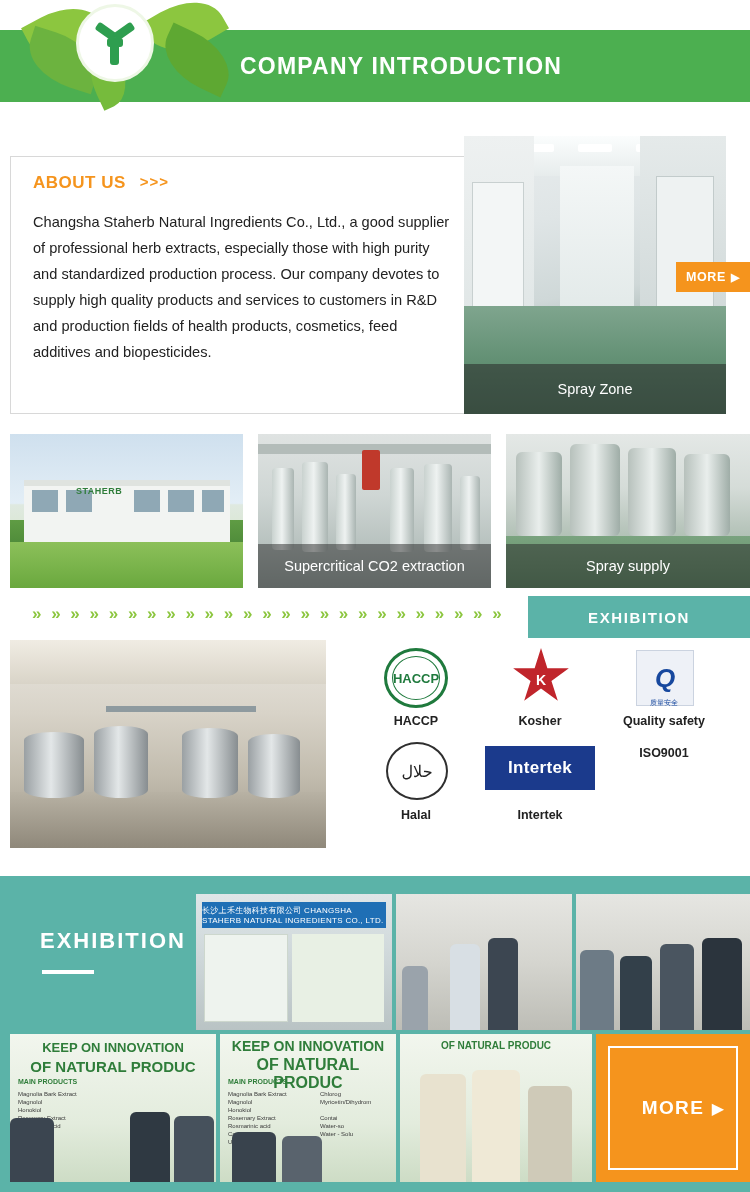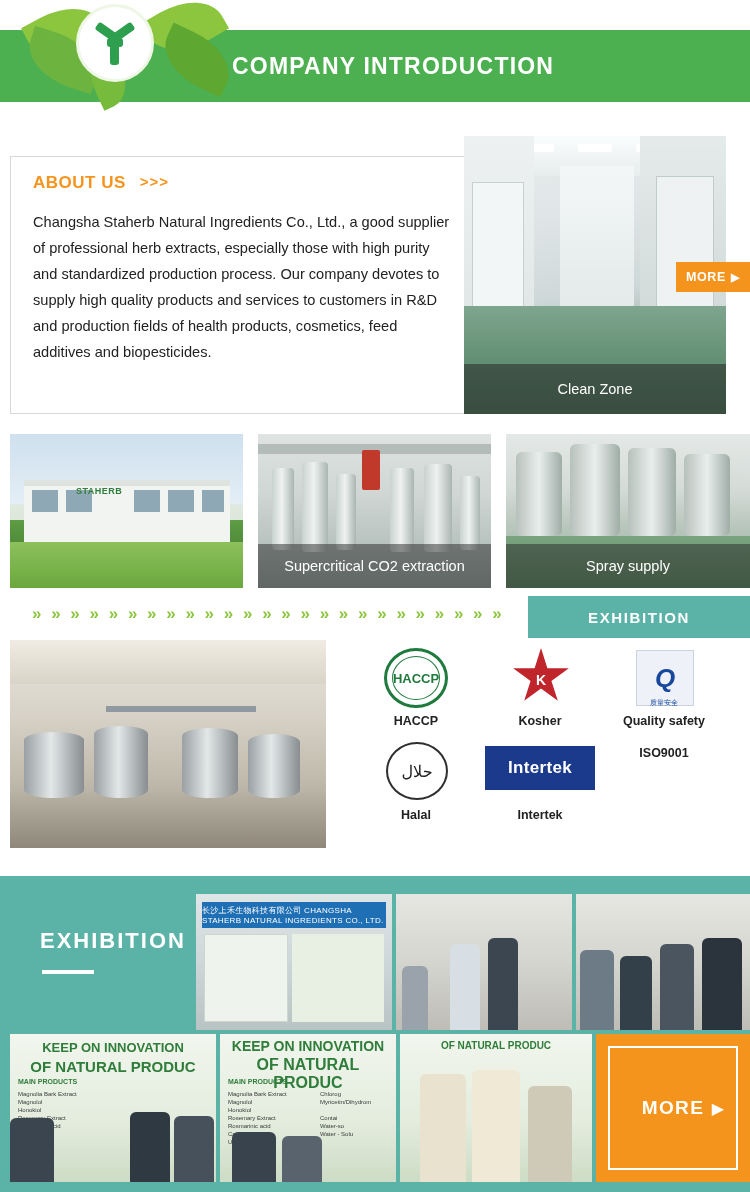--- a/index.html
+++ b/index.html
@@ -27,21 +27,21 @@
     left: 228px; top: 0;
     width: 522px; height: 72px;
     display: flex;
     align-items: center;
   }
   .header-title {
     color: #ffffff;
     font-size: 23px;
     font-weight: bold;
     letter-spacing: 1.2px;
-    margin-left: 4px;
+    margin-left: 12px;
   }
   
   .logo-wrap {
     position: absolute;
     left: 18px; top: -16px;
     width: 220px; height: 110px;
   }
   .leaf {
     position: absolute;
     width: 74px; height: 48px;
@@ -420,21 +420,21 @@
   <div class="cz-ceil"></div>
   <div class="cz-light" style="left:56px;"></div>
   <div class="cz-light" style="left:114px;"></div>
   <div class="cz-light" style="left:172px;"></div>
   <div class="cz-wall-l"></div>
   <div class="cz-wall-r"></div>
   <div class="cz-hall"></div>
   <div class="cz-door1"></div>
   <div class="cz-door2"></div>
   <div class="cz-floor"></div>
-  <div class="cz-caption">Clean Zone</div>
+  <div class="cz-caption">Spray Zone</div>
 </div>
 <div class="more-tab">
   <span>MORE</span>
   <span class="arw">▶</span>
 </div>
 
 <div class="photo p1">
   <div class="bldg-sky"></div>
   <div class="bldg-trees"></div>
   <div class="bldg-main"></div>

